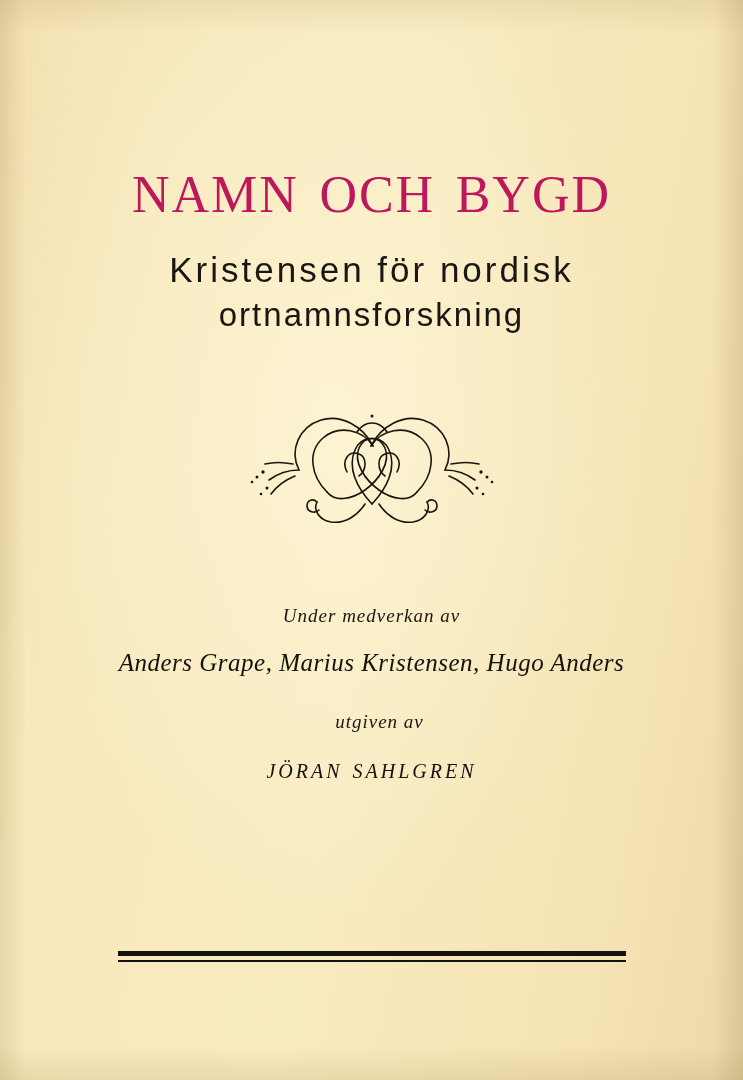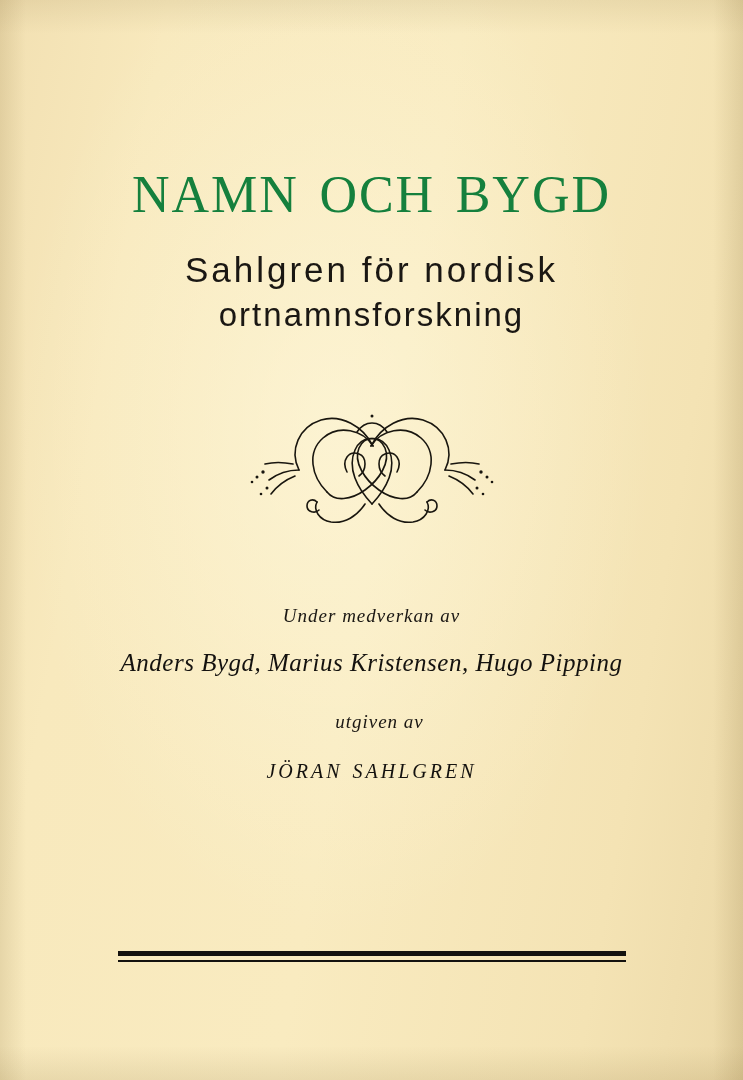--- a/index.html
+++ b/index.html
@@ -46,21 +46,21 @@
 
   
   .main-title {
     margin: 0;
     padding-top: 150px;
     font-family: "Liberation Serif", serif;
     font-size: 74px;
     line-height: 1.0;
     font-weight: 400;
     letter-spacing: 2px;
-    color: #15803d;
+    color: #be185d;
     font-variant: small-caps;
     text-transform: lowercase;
   }
 
   
   .subtitle1, .subtitle2 {
     margin: 0;
     font-family: "Liberation Sans", sans-serif;
     font-weight: 400;
     color: #1a1713;
@@ -157,21 +157,21 @@
 <body>
 
 <div class="page"></div>
 
 <div class="content">
 
   <h1 class="main-title">
     <span>Namn och Bygd</span>
   </h1>
 
-  <div class="subtitle1">Sahlgren för nordisk</div>
+  <div class="subtitle1">Kristensen för nordisk</div>
   <div class="subtitle2">ortnamnsforskning</div>
 
   <div class="ornament-wrap">
     <svg width="330" height="165" viewBox="0 0 330 165">
       <g fill="none" stroke="#19160f" stroke-width="1.6" stroke-linecap="round">
 
         <path d="M165 128 C150 112 140 92 148 74 C154 60 172 58 178 72 C184 86 172 104 158 114 C144 124 128 126 120 116"></path>
         <path d="M165 128 C180 112 190 92 182 74 C176 60 158 58 152 72 C146 86 158 104 172 114 C186 124 202 126 210 116"></path>
 
         <path d="M120 116 C104 100 100 76 116 62 C132 48 156 54 166 70"></path>
@@ -210,21 +210,21 @@
         <circle cx="285" cy="106" r="1.3"></circle>
           <circle cx="270" cy="112" r="1.5"></circle>
         <circle cx="276" cy="118" r="1.3"></circle>
         <circle cx="165" cy="40" r="1.5"></circle>
       </g>
     </svg>
   </div>
 
   <div class="credits">
     <p class="credit-small">Under medverkan av</p>
-    <p class="credit-names">Anders Bygd, Marius Kristensen, Hugo Pipping</p>
+    <p class="credit-names">Anders Grape, Marius Kristensen, Hugo Anders</p>
     <p class="credit-small credit-utgiven">utgiven av</p>
     <p class="credit-editor">Jöran Sahlgren</p>
   </div>
 
   <div class="rule-wrap">
     <div class="rule-thick"></div>
     <div class="rule-thin"></div>
   </div>
 
 

